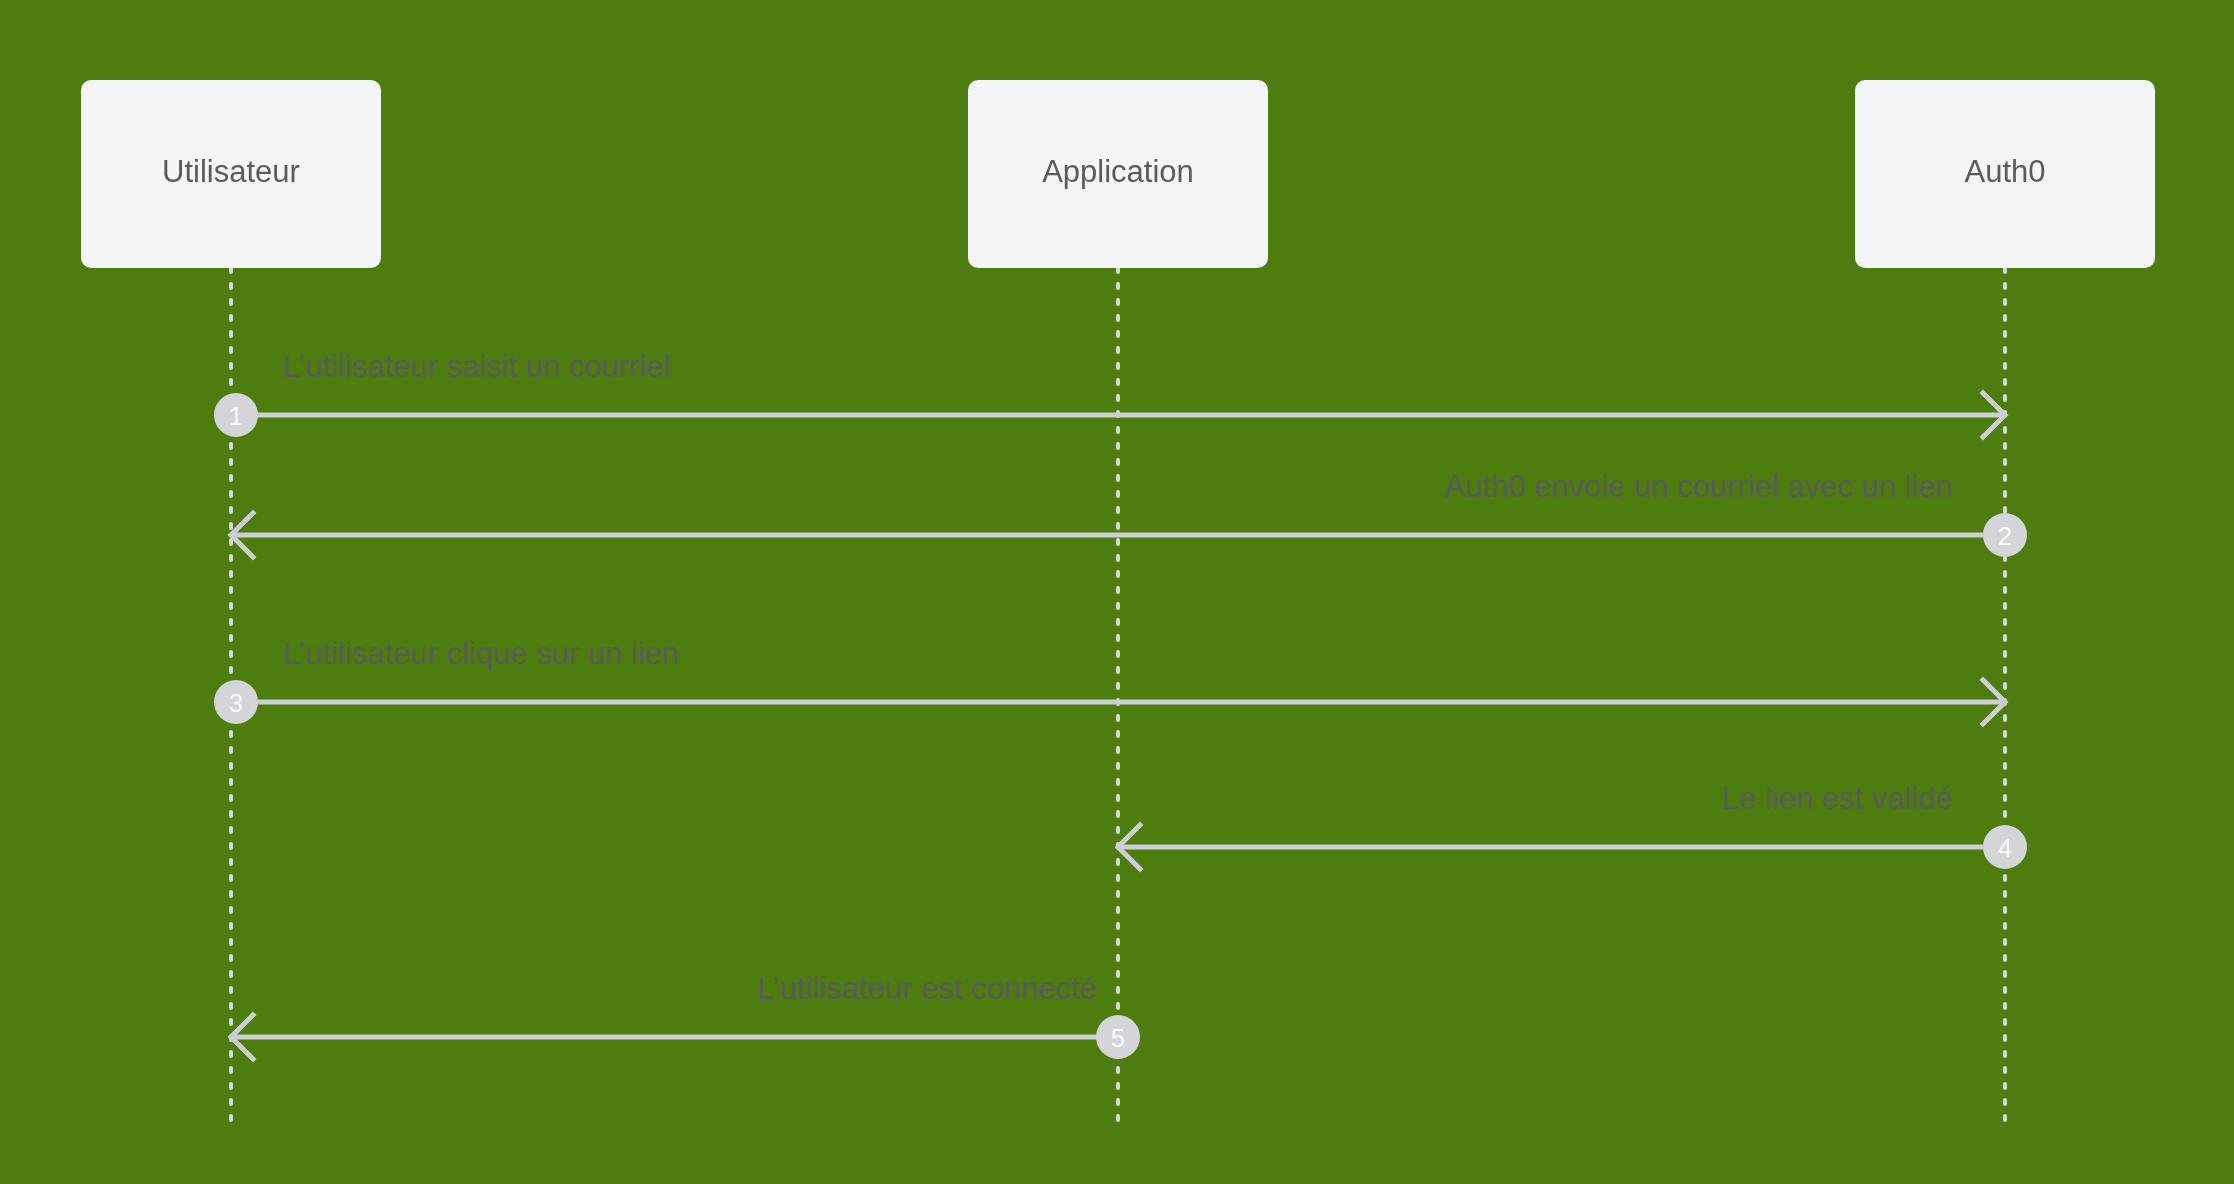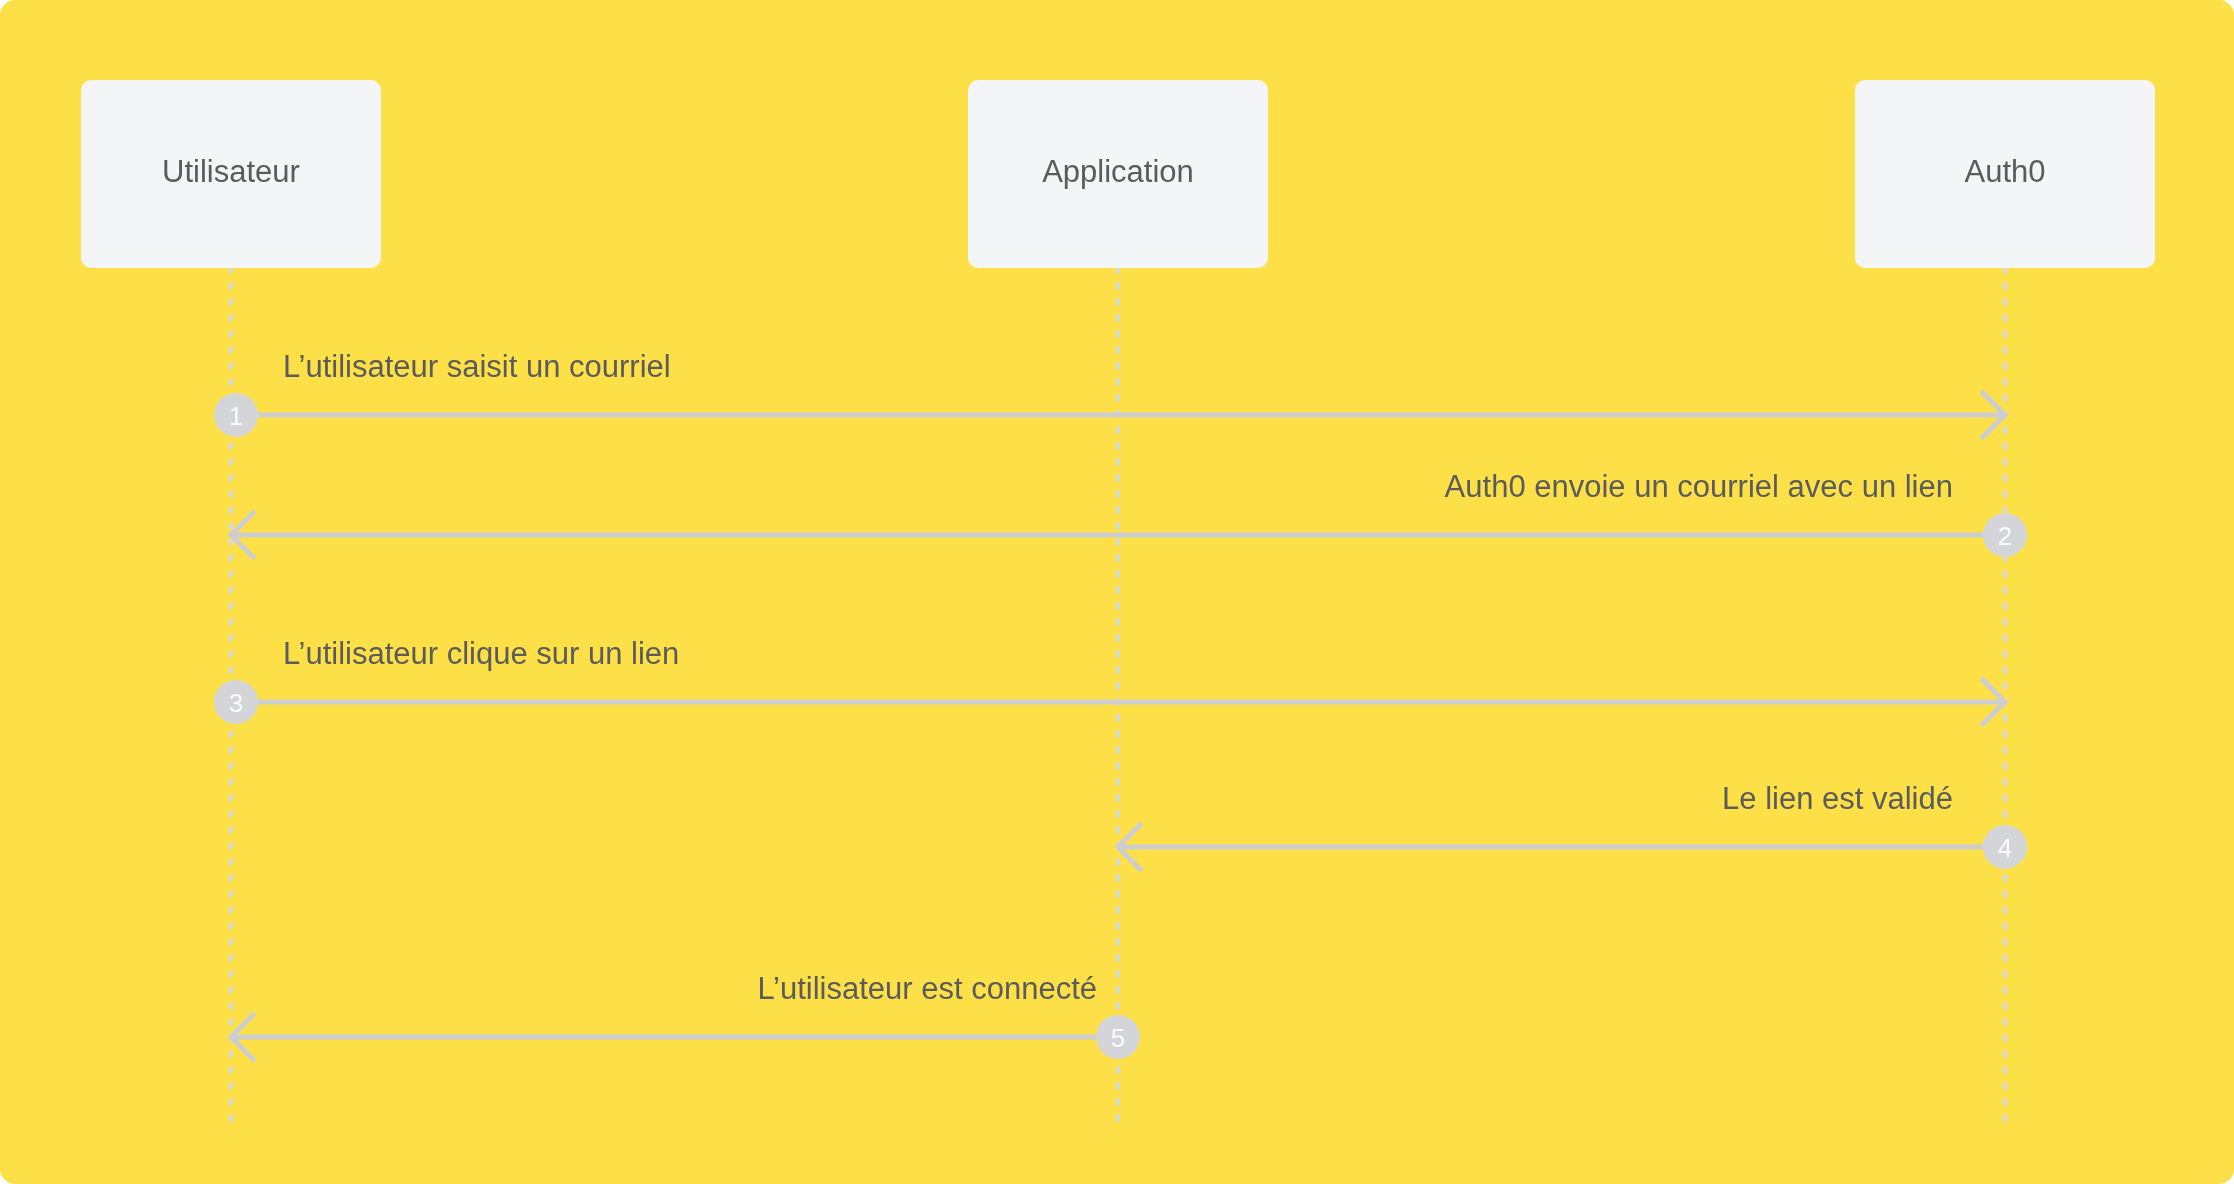--- a/index.html
+++ b/index.html
@@ -11,22 +11,21 @@
   body {
     width: 2234px;
     height: 1184px;
     overflow: hidden;
     font-family: "Liberation Sans", sans-serif;
   }
   #diagram-root {
     position: relative;
     width: 2234px;
     height: 1184px;
-    background: #fde047;
-    border-radius: 15px;
+    background: #4d7c0f;
   }
   #diagram-svg {
     position: absolute;
     left: 0;
     top: 0;
     width: 2234px;
     height: 1184px;
     display: block;
   }
   .actor-box-rect {

